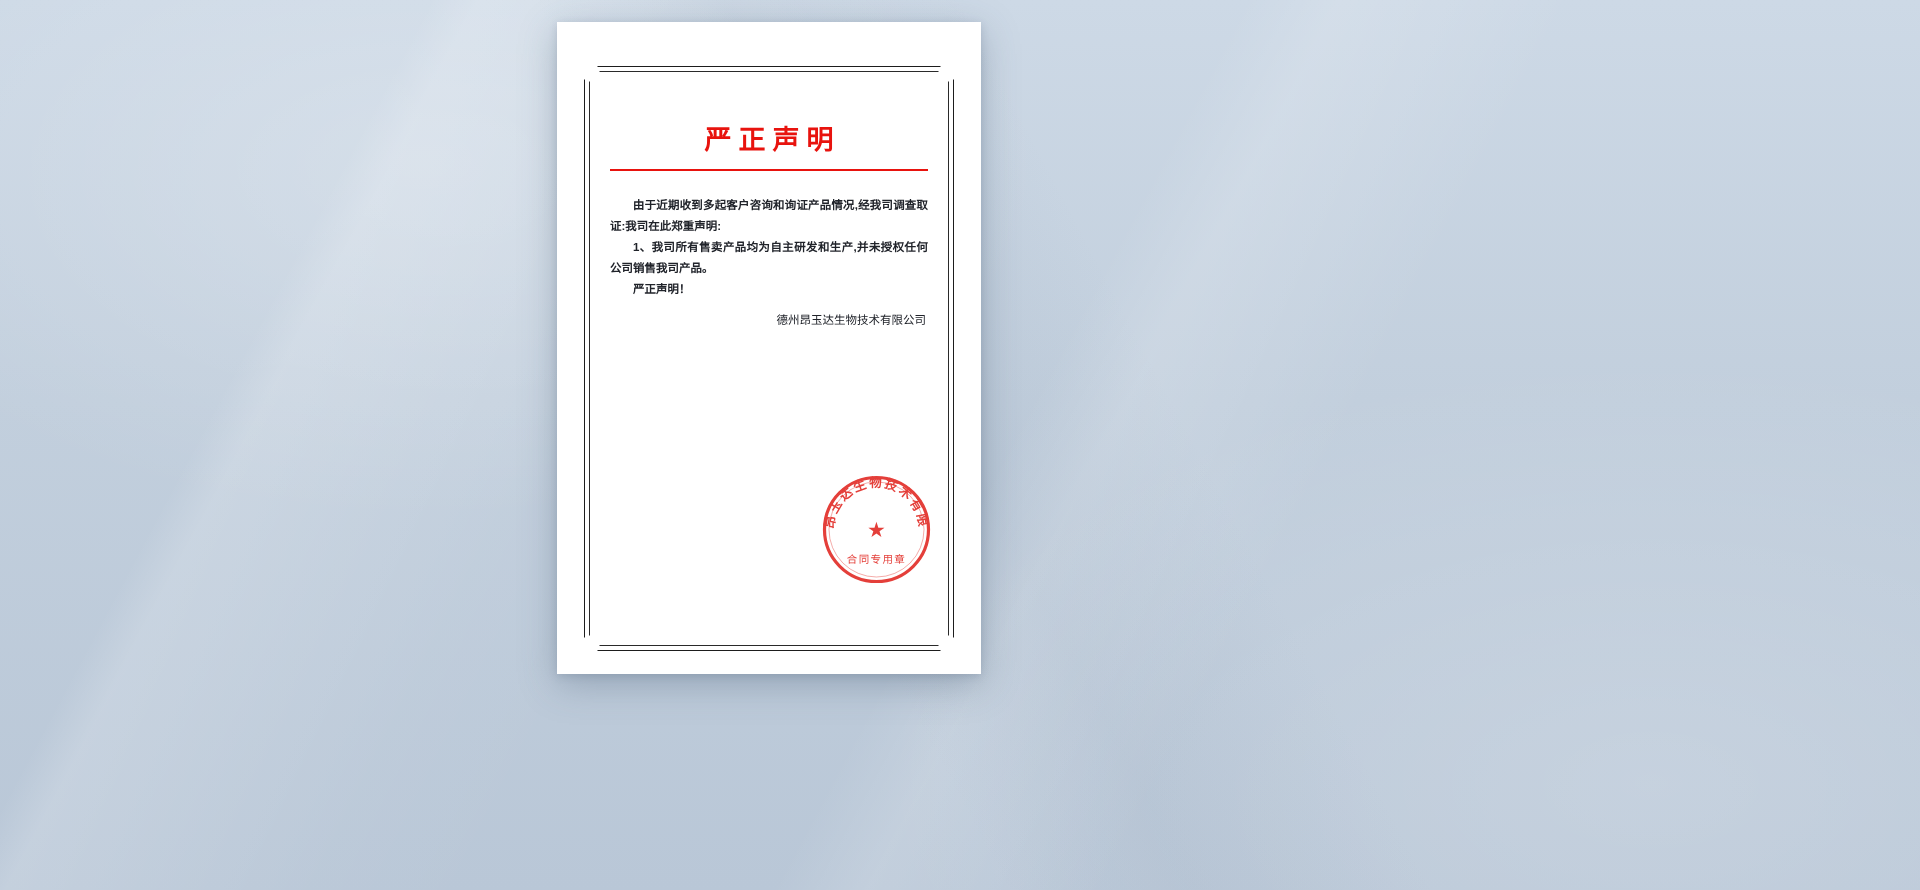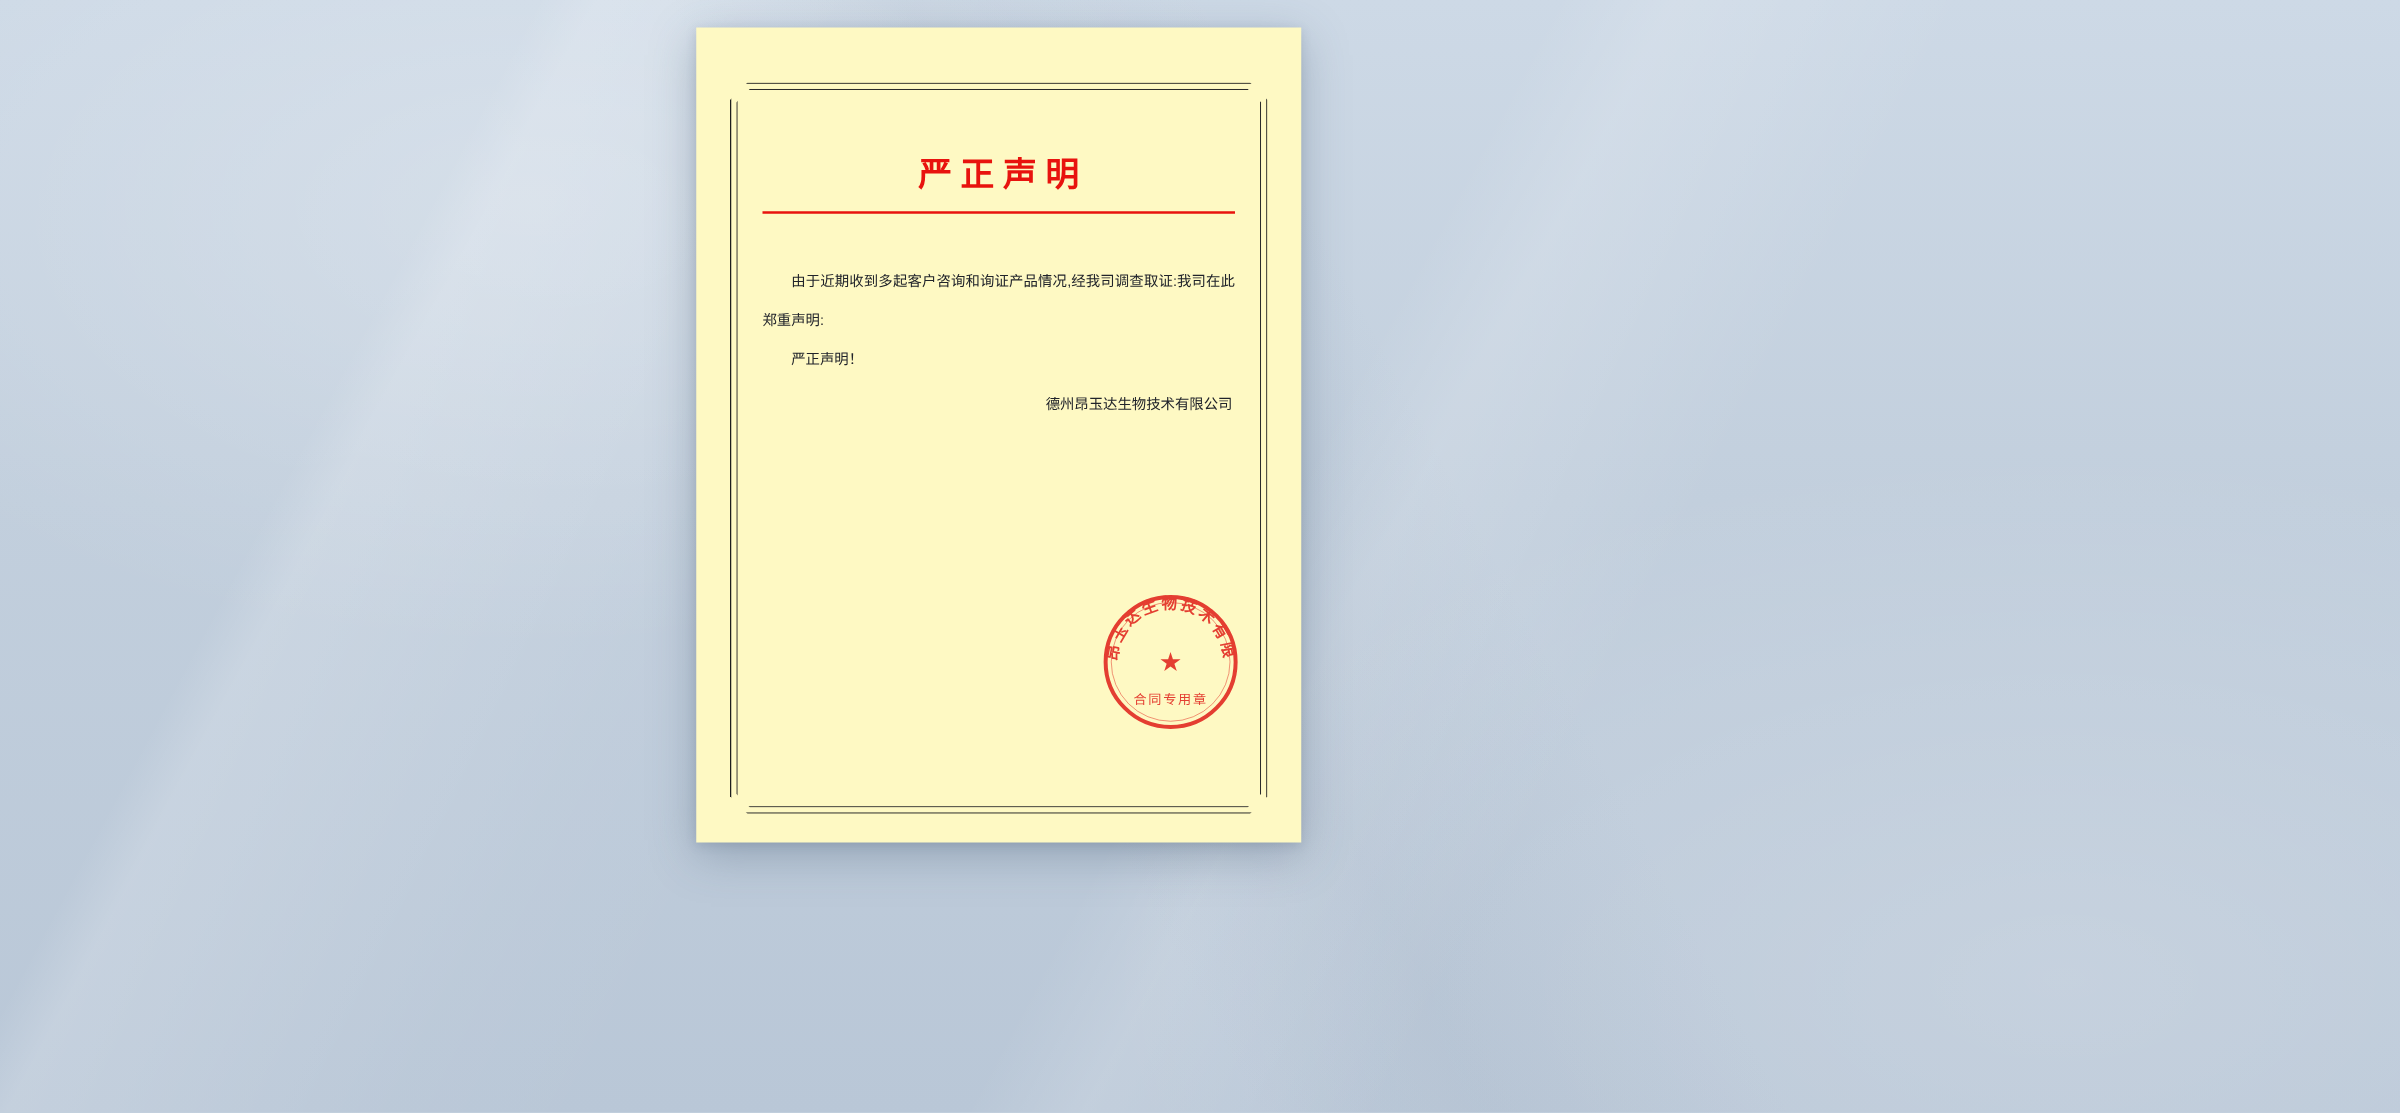--- a/index.html
+++ b/index.html
@@ -39,23 +39,23 @@
       radial-gradient(ellipse 900px 520px at 22% 18%, rgba(255,255,255,0.22), rgba(255,255,255,0) 70%),
       radial-gradient(ellipse 1100px 600px at 86% 88%, rgba(255,255,255,0.16), rgba(255,255,255,0) 72%);
     pointer-events: none;
   }
 
   
   #paper {
     position: absolute;
     left: 557px;
     top: 22px;
-    width: 484px;
+    width: 424px;
     height: 652px;
-    background: #fef9c3;
+    background: #ffffff;
     box-shadow: 0 10px 34px rgba(70, 90, 115, 0.34), 0 2px 8px rgba(70,90,115,0.18);
   }
 
   
   #frame-outer {
     position: absolute;
     left: 27px;
     top: 44px;
     right: 27px;
     bottom: 23px;
@@ -98,25 +98,26 @@
     font-family: "DejaVu Serif", "Liberation Serif", serif;
   }
 
   #title-rule {
     margin: 12px 0 0 0;
     height: 1.6px;
     background: #e8130e;
   }
 
   #body-text {
-    margin-top: 40px;
+    margin-top: 24px;
     color: #20232a;
     font-size: 11.5px;
-    line-height: 31px;
+    line-height: 21px;
     text-align: justify;
+    font-weight: bold;
   }
   #body-text p {
     margin: 0;
     text-indent: 2em;
   }
 
   #signature {
     margin-top: 6px;
     text-align: right;
     color: #20232a;
@@ -151,20 +152,21 @@
   <div id="frame-inner"></div>
 
   <div id="content">
 
     <h1 id="doc-title">严正声明</h1>
 
     <div id="title-rule"></div>
 
     <div id="body-text">
       <p>由于近期收到多起客户咨询和询证产品情况,经我司调查取证:我司在此郑重声明:</p>
+      <p>1、我司所有售卖产品均为自主研发和生产,并未授权任何公司销售我司产品。</p>
       <p>严正声明！</p>
     </div>
 
     <div id="signature">
       <div class="line">德州昂玉达生物技术有限公司</div>
     </div>
 
   </div>
 
   <div id="stamp">

